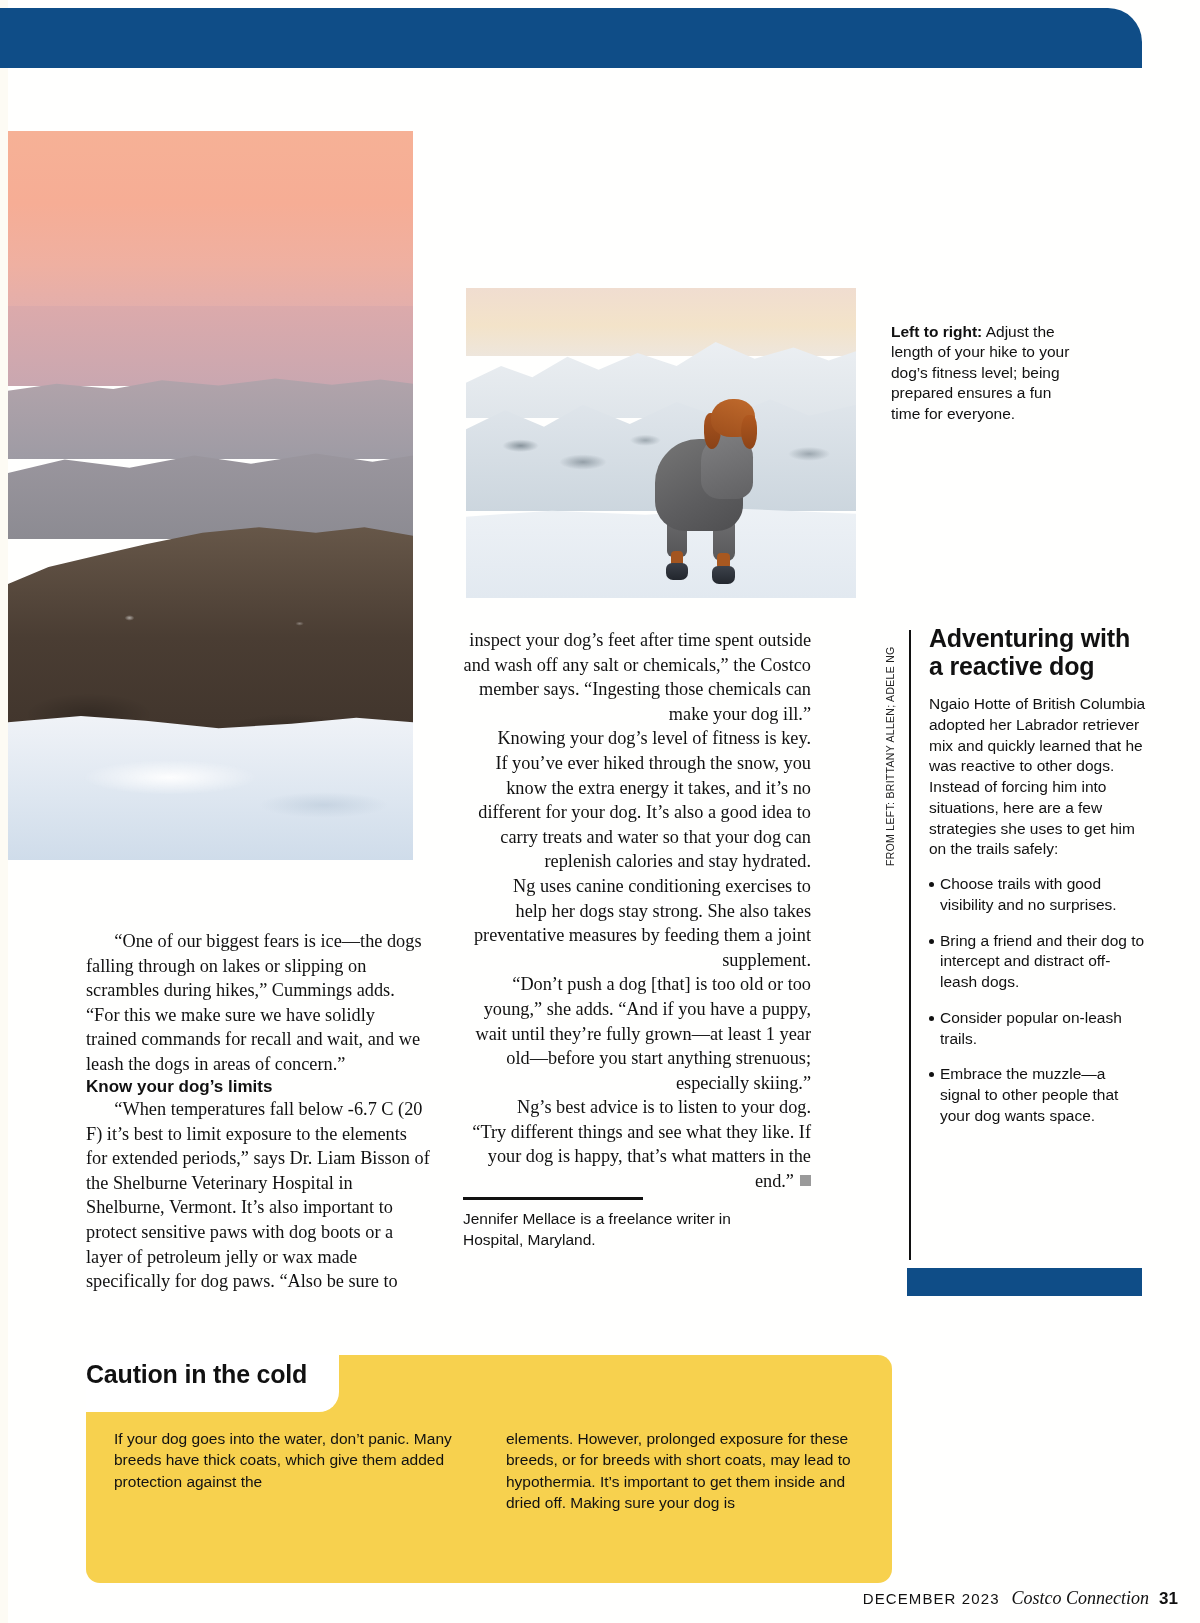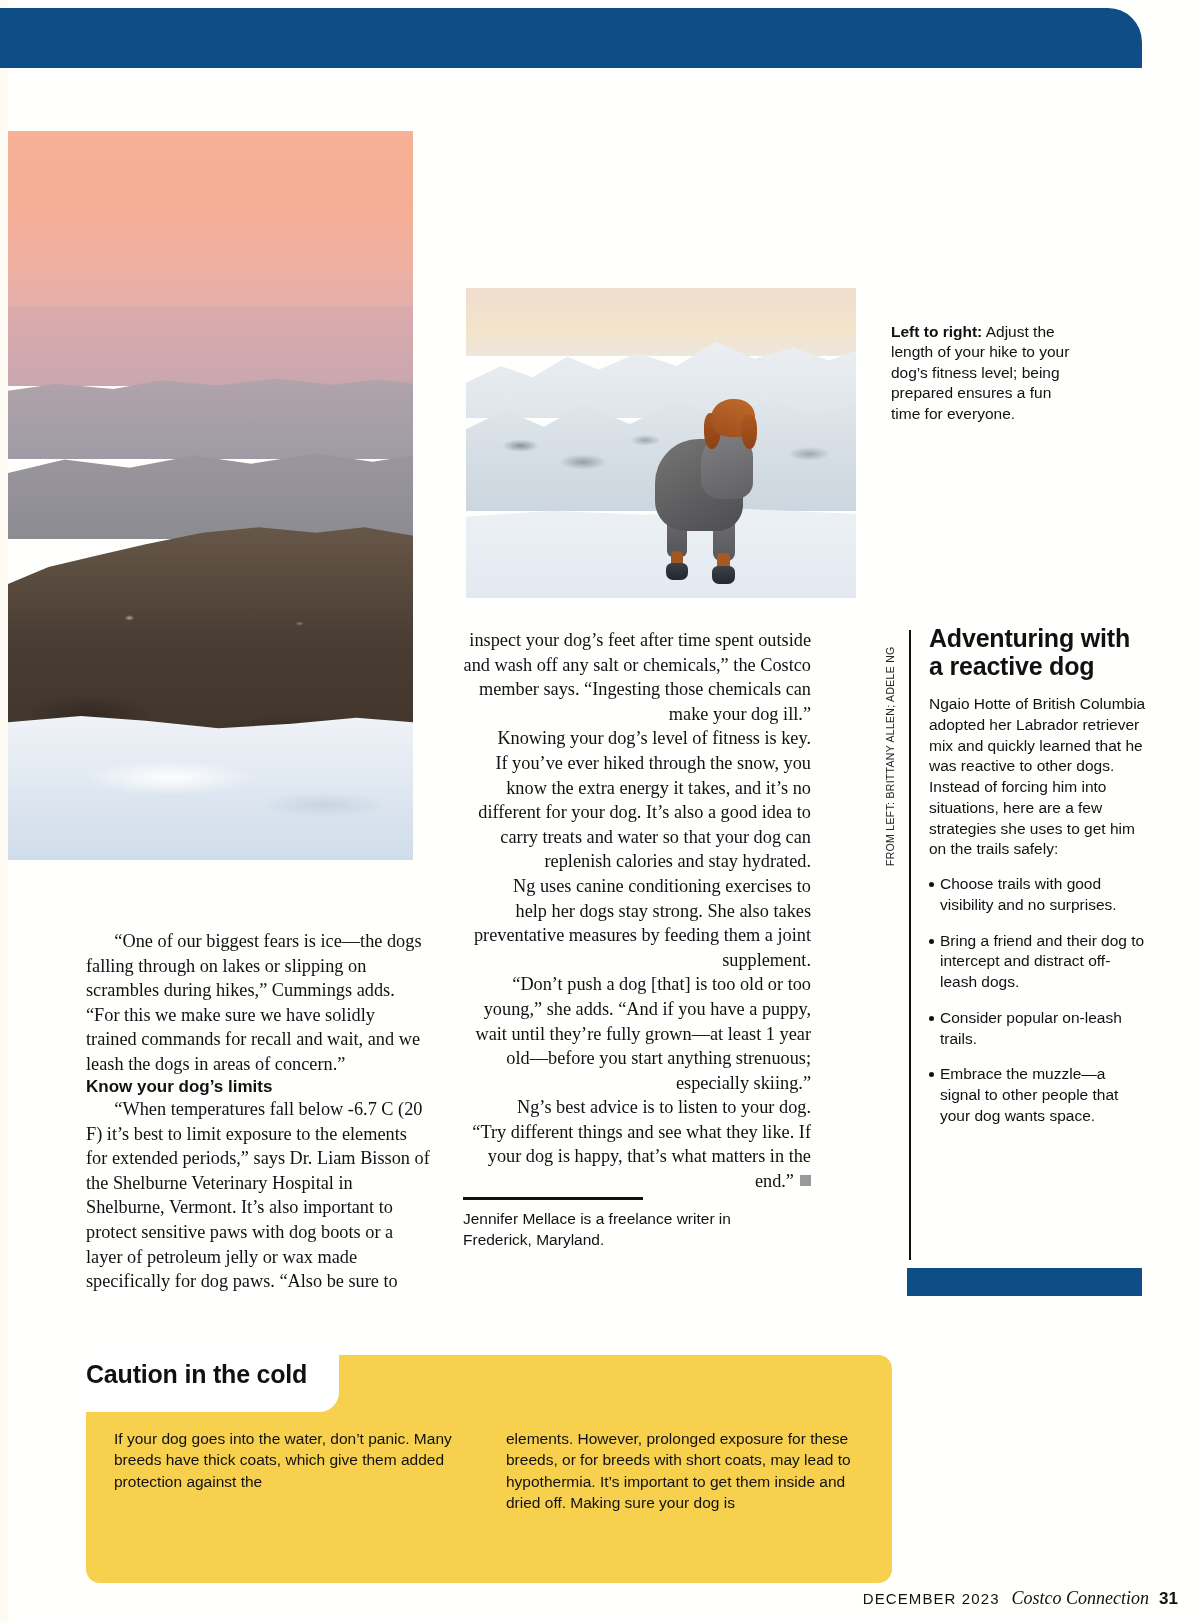--- a/index.html
+++ b/index.html
@@ -225,21 +225,21 @@
 
   <div class="col col2">
     <p>inspect your dog’s feet after time spent outside and wash off any salt or chemicals,” the Costco member says. “Ingesting those chemicals can make your dog ill.”</p>
     <p class="ind">Knowing your dog’s level of fitness is key. If you’ve ever hiked through the snow, you know the extra energy it takes, and it’s no different for your dog. It’s also a good idea to carry treats and water so that your dog can replenish calories and stay hydrated.</p>
     <p class="ind">Ng uses canine conditioning exercises to help her dogs stay strong. She also takes preventative measures by feeding them a joint supplement.</p>
     <p class="ind">“Don’t push a dog [that] is too old or too young,” she adds. “And if you have a puppy, wait until they’re fully grown—at least 1 year old—before you start anything strenuous; especially skiing.”</p>
     <p class="ind"><span>Ng’s best advice is to listen to your dog. “Try different things and see what they like. If your dog is happy, that’s what matters in the end.”</span><span class="endmark"></span></p>
   </div>
 
   <div class="byline-rule"></div>
-  <div class="byline">Jennifer Mellace is a freelance writer in Frederick, Maryland.</div>
+  <div class="byline">Jennifer Mellace is a freelance writer in Hospital, Maryland.</div>
 
   <div class="credit">FROM LEFT: BRITTANY ALLEN; ADELE NG</div>
   <div class="side-rule"></div>
 
   <div class="sidebar">
     <h2>Adventuring with a reactive dog</h2>
     <p class="intro">Ngaio Hotte of British Columbia adopted her Labrador retriever mix and quickly learned that he was reactive to other dogs. Instead of forcing him into situations, here are a few strategies she uses to get him on the trails safely:</p>
     <ul>
       <li>Choose trails with good visibility and no surprises.</li>
       <li>Bring a friend and their dog to intercept and distract off-leash dogs.</li>

